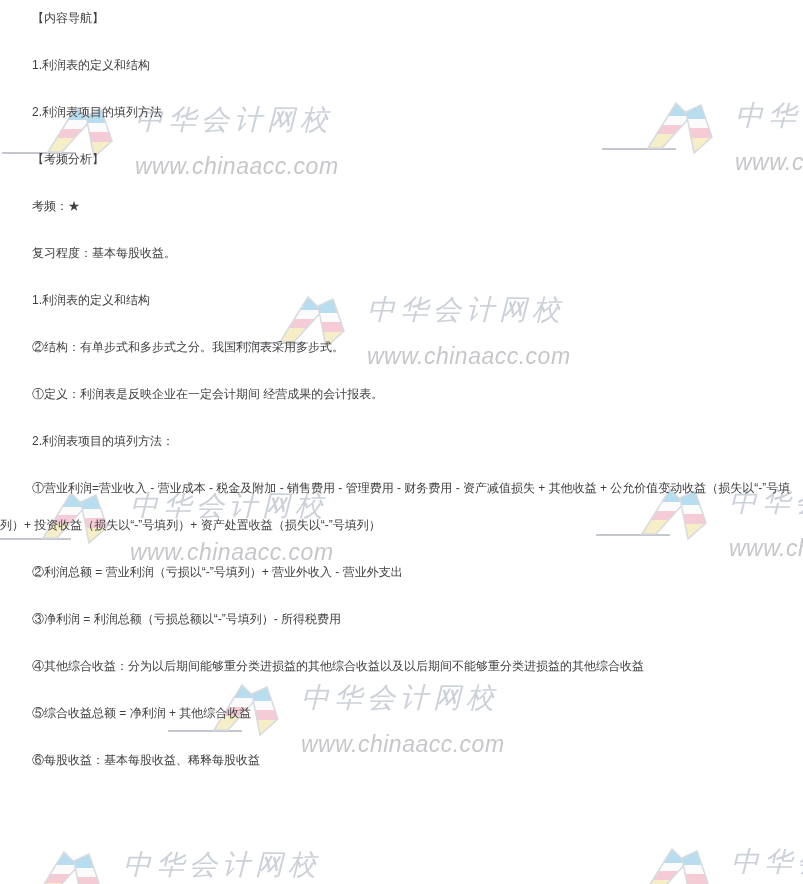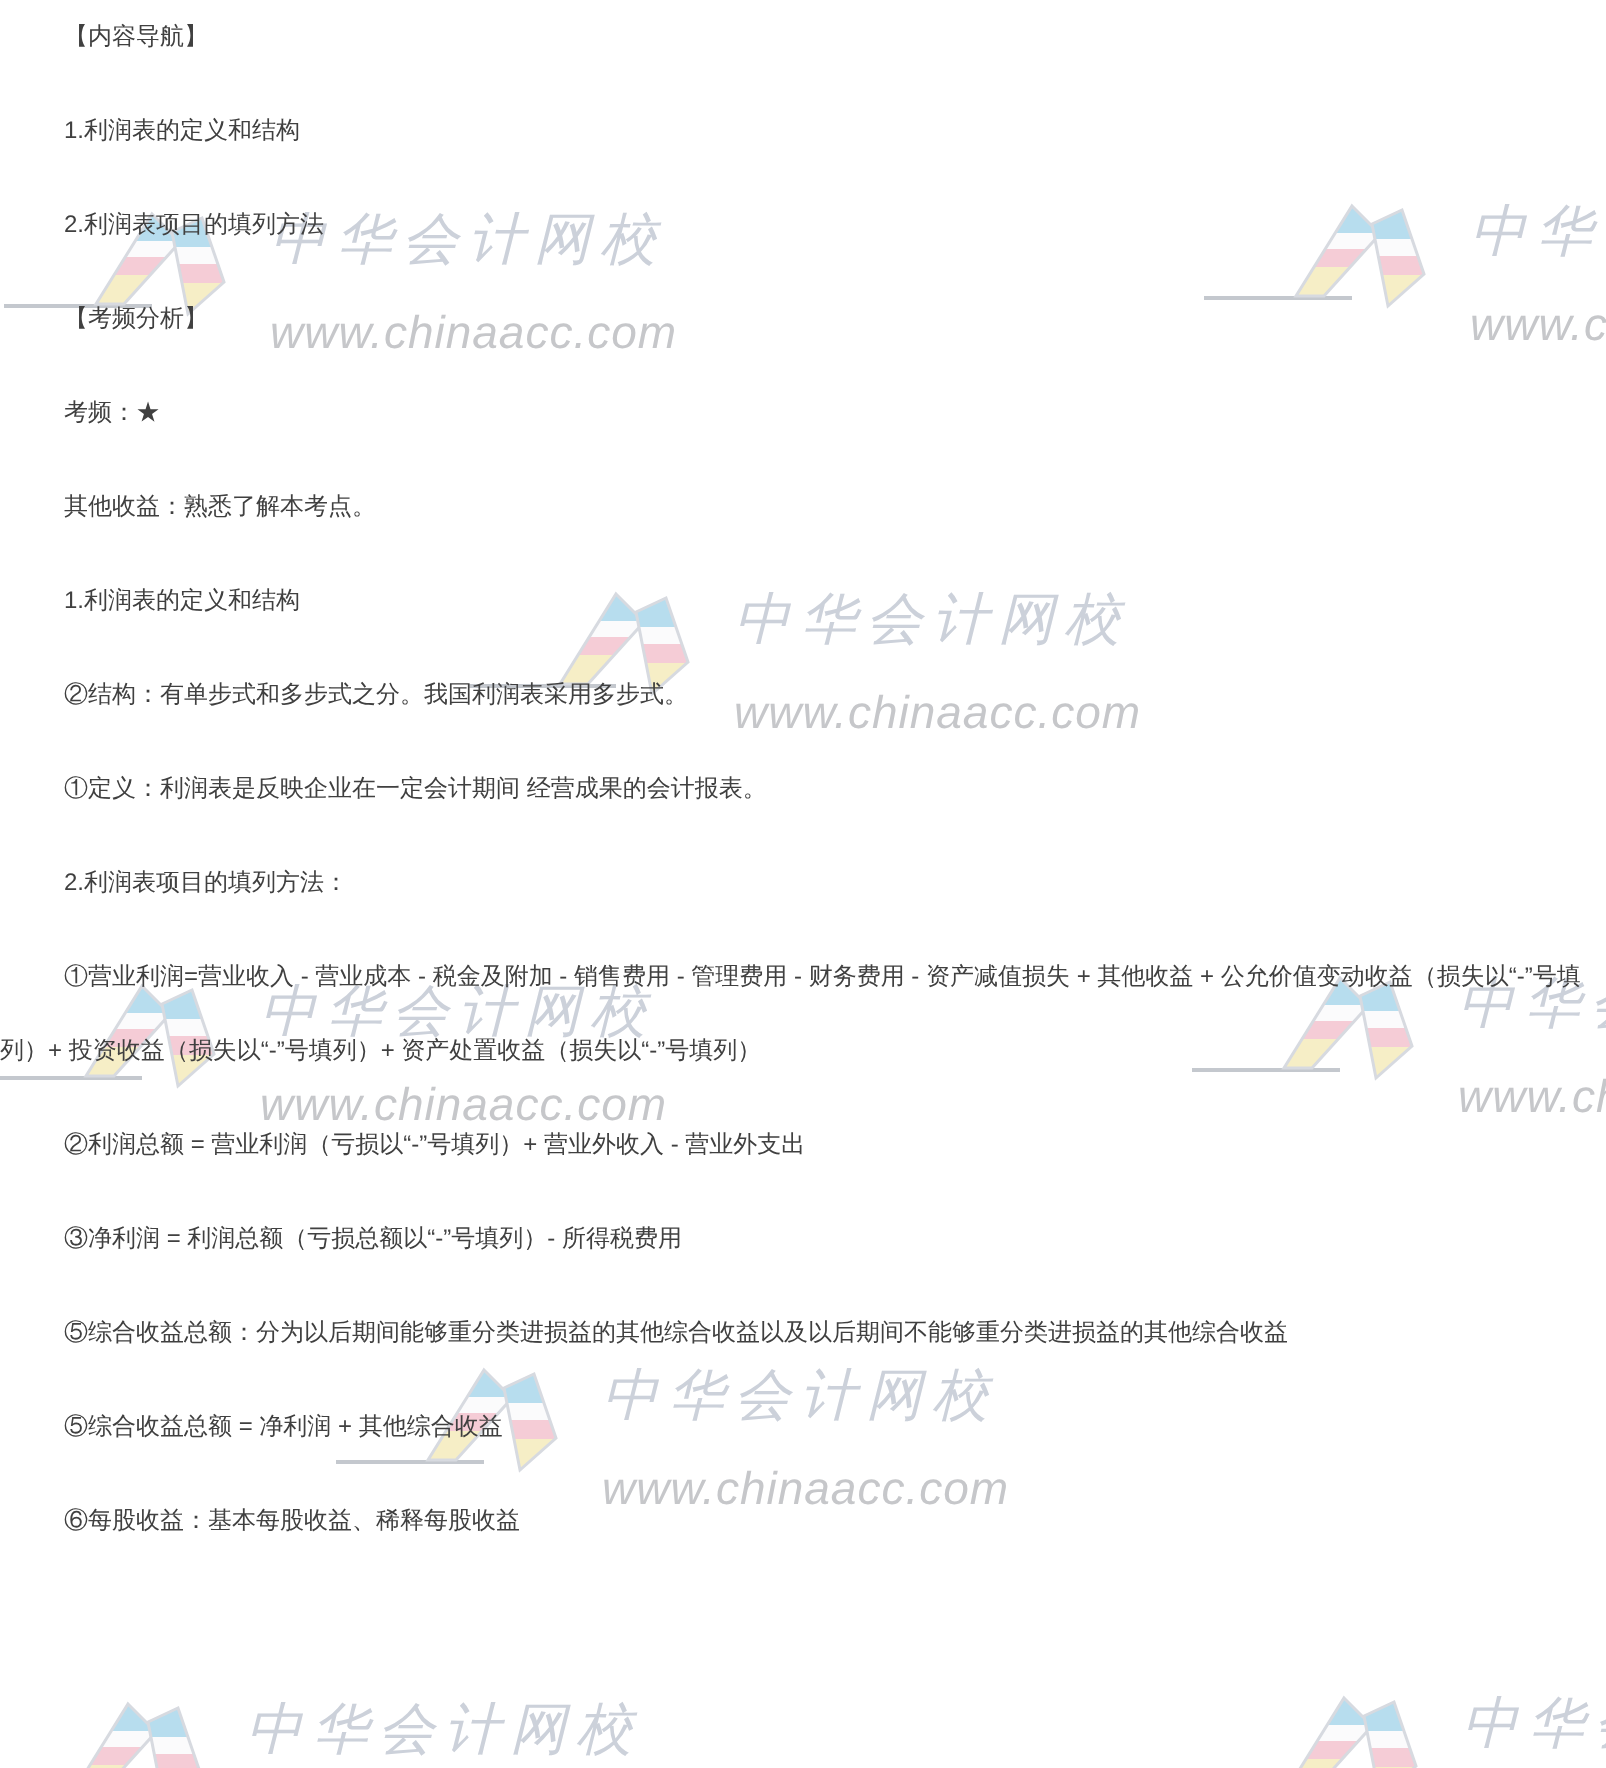--- a/index.html
+++ b/index.html
@@ -245,24 +245,24 @@
     </div>
   </div>
   </div>
 
 <main class="doc">
     <p>【内容导航】</p>
     <p>1.利润表的定义和结构</p>
     <p>2.利润表项目的填列方法</p>
     <p>【考频分析】</p>
     <p>考频：★</p>
-    <p>其他收益：熟悉了解本考点。</p>
+    <p>复习程度：基本每股收益。</p>
     <p>1.利润表的定义和结构</p>
     <p>②结构：有单步式和多步式之分。我国利润表采用多步式。</p>
     <p>①定义：利润表是反映企业在一定会计期间 经营成果的会计报表。</p>
     <p>2.利润表项目的填列方法：</p>
     <p>①营业利润=营业收入 - 营业成本 - 税金及附加 - 销售费用 - 管理费用 - 财务费用 - 资产减值损失 + 其他收益 + 公允价值变动收益（损失以“-”号填列）+ 投资收益（损失以“-”号填列）+ 资产处置收益（损失以“-”号填列）</p>
     <p>②利润总额 = 营业利润（亏损以“-”号填列）+ 营业外收入 - 营业外支出</p>
     <p>③净利润 = 利润总额（亏损总额以“-”号填列）- 所得税费用</p>
-    <p>⑤综合收益总额：分为以后期间能够重分类进损益的其他综合收益以及以后期间不能够重分类进损益的其他综合收益</p>
+    <p>④其他综合收益：分为以后期间能够重分类进损益的其他综合收益以及以后期间不能够重分类进损益的其他综合收益</p>
     <p>⑤综合收益总额 = 净利润 + 其他综合收益</p>
     <p>⑥每股收益：基本每股收益、稀释每股收益</p>
   </main>
 
 </body></html>

